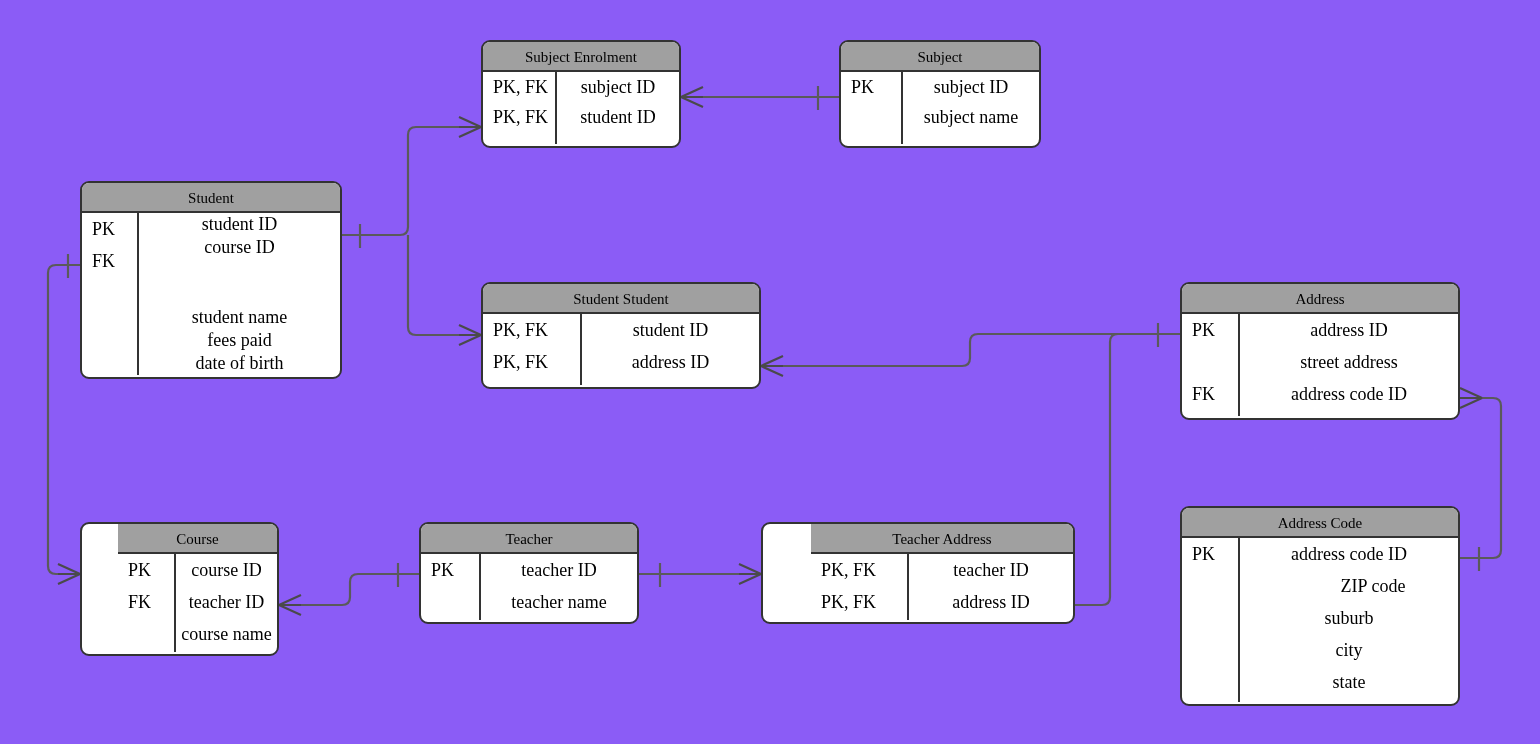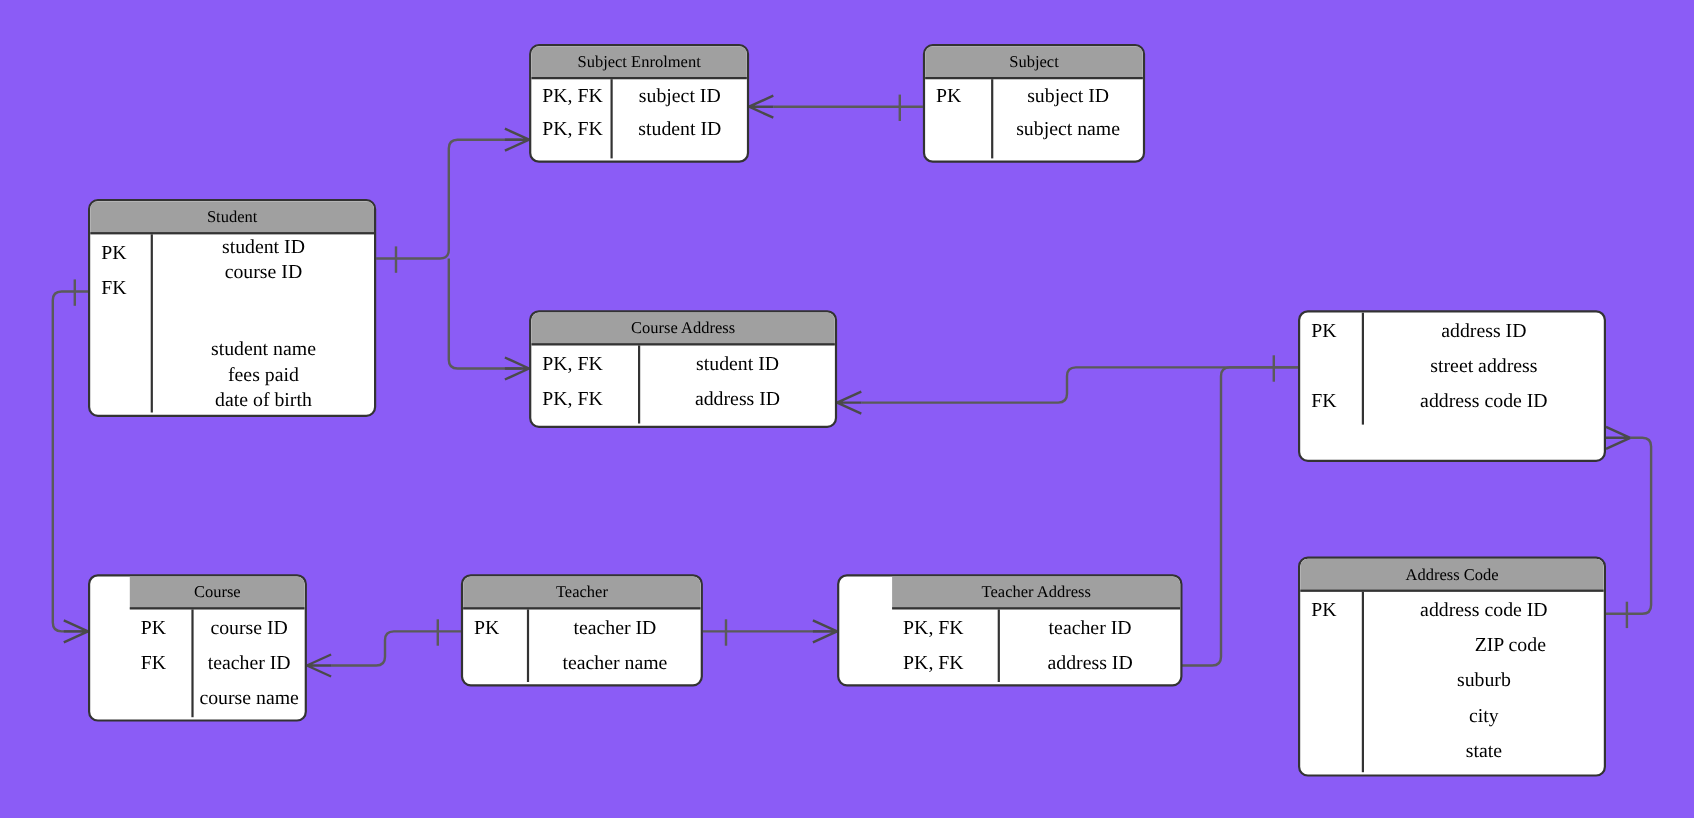--- a/index.html
+++ b/index.html
@@ -207,36 +207,37 @@
         <div class="attr-cell" style="height:32px;">course ID</div>
         <div class="attr-cell" style="height:32px;margin-top:47px;">student name</div>
         <div class="attr-cell" style="height:32px;">fees paid</div>
         <div class="attr-cell" style="height:32px;">date of birth</div>
         <div class="filler"></div>
       </div>
     </div>
   </div>
 
   <div class="entity" style="left:481px; top:282px; width:280px; height:107px;">
-    <div class="entity-header">Course Address</div>
+    <div class="entity-header">Student Student</div>
     <div class="entity-body">
       <div class="key-col" style="width:99px;">
         <div class="key-cell" style="height:32px;">PK, FK</div>
         <div class="key-cell" style="height:32px;">PK, FK</div>
         <div class="filler"></div>
       </div>
       <div class="attr-col">
         <div class="attr-cell" style="height:32px;">student ID</div>
         <div class="attr-cell" style="height:32px;">address ID</div>
         <div class="filler"></div>
       </div>
     </div>
   </div>
 
   <div class="entity" style="left:1180px; top:282px; width:280px; height:138px;">
+    <div class="entity-header">Address</div>
     <div class="entity-body">
       <div class="key-col" style="width:58px;">
         <div class="key-cell" style="height:32px;">PK</div>
         <div class="key-cell" style="height:32px;"></div>
         <div class="key-cell" style="height:32px;">FK</div>
         <div class="filler"></div>
       </div>
       <div class="attr-col">
         <div class="attr-cell" style="height:32px;">address ID</div>
         <div class="attr-cell" style="height:32px;">street address</div>

